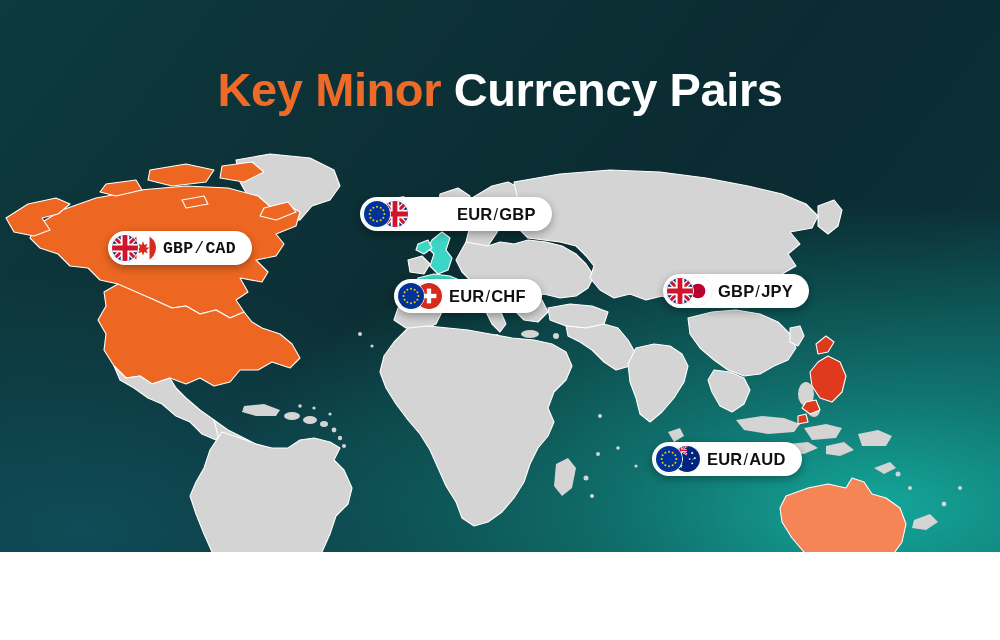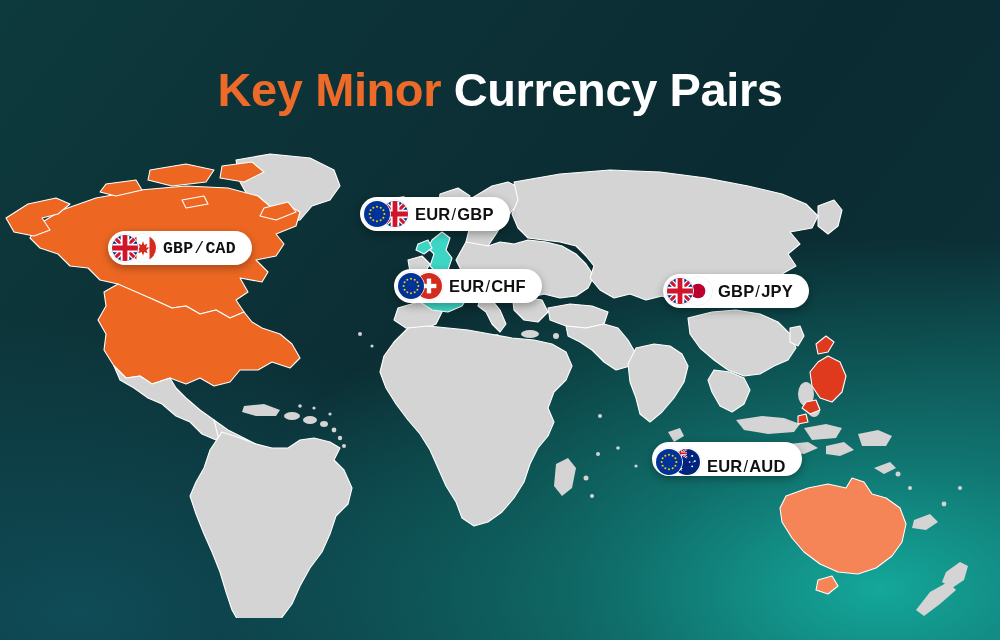--- a/index.html
+++ b/index.html
@@ -3,21 +3,21 @@
 <meta charset="utf-8">
 <style>
   * { box-sizing: border-box; margin: 0; padding: 0; }
   html, body {
     width: 1000px; height: 640px;
     overflow: hidden;
     font-family: "Liberation Sans", sans-serif;
   }
   #stage {
     position: relative;
-    width: 1000px; height: 640px;
+    width: 1000px; height: 552px;
     background:
       radial-gradient(ellipse 115% 95% at 88% 92%, #14a79a 0%, rgba(20,167,154,0.55) 22%, rgba(18,120,117,0.0) 58%),
       radial-gradient(ellipse 80% 75% at 8% 96%, #0f4c57 0%, rgba(15,76,87,0.0) 62%),
       linear-gradient(128deg, #0d3a3d 0%, #0c3136 32%, #0a2b31 58%, #0b2f35 78%, #0d3f47 100%);
     overflow: hidden;
   }
 
   
   #title {
     position: absolute;
@@ -280,21 +280,21 @@
           <rect x="45" width="15" height="60" fill="#D52B1E"></rect>
           <path d="M30,14 L33,23 L40,20 L37,29 L45,29 L38,35 L41,42 L33,39 L30,48 L27,39 L19,42 L22,35 L15,29 L23,29 L20,20 L27,23 Z" fill="#D52B1E"></path>
         </svg>
       </span>
     </span>
     <span class="label">
       <span>GBP</span><span class="sl">/</span><span>CAD</span>
     </span>
   </div>
 
-  <div class="pill" id="pill-1" style="left: 360px; top: 197px;">
+  <div class="pill" id="pill-1" style="left: 360px; top: 197px; gap: 42px;">
     <span class="flags">
       <span class="flag f1">
         <svg viewBox="0 0 60 60">
           <rect width="60" height="60" fill="#003399"></rect>
           <g fill="#FFCC00">
             <circle cx="30" cy="13" r="2.3"></circle>
               <circle cx="38.5" cy="15.3" r="2.3"></circle>
             <circle cx="44.7" cy="21.5" r="2.3"></circle>
               <circle cx="47" cy="30" r="2.3"></circle>
             <circle cx="44.7" cy="38.5" r="2.3"></circle>
@@ -316,21 +316,21 @@
           <path d="M30,0 V60 M0,30 H60" stroke="#fff" stroke-width="20"></path>
           <path d="M30,0 V60 M0,30 H60" stroke="#CF142B" stroke-width="11"></path>
         </svg>
       </span>
     </span>
     <span class="label">
       <span>EUR</span><span class="sl">/</span><span>GBP</span>
     </span>
   </div>
 
-  <div class="pill" id="pill-2" style="left: 394px; top: 269px;">
+  <div class="pill" id="pill-2" style="left: 394px; top: 279px;">
     <span class="flags">
       <span class="flag f1">
         <svg viewBox="0 0 60 60">
           <rect width="60" height="60" fill="#003399"></rect>
           <g fill="#FFCC00">
             <circle cx="30" cy="13" r="2.3"></circle>
               <circle cx="38.5" cy="15.3" r="2.3"></circle>
             <circle cx="44.7" cy="21.5" r="2.3"></circle>
               <circle cx="47" cy="30" r="2.3"></circle>
             <circle cx="44.7" cy="38.5" r="2.3"></circle>
@@ -373,21 +373,21 @@
           <rect width="60" height="60" fill="#fff"></rect>
           <circle cx="30" cy="30" r="17" fill="#BC002D"></circle>
         </svg>
       </span>
     </span>
     <span class="label">
       <span>GBP</span><span class="sl">/</span><span>JPY</span>
     </span>
   </div>
 
-  <div class="pill" id="pill-4" style="left: 652px; top: 442px; align-items: flex-end;">
+  <div class="pill" id="pill-4" style="left: 652px; top: 442px;">
     <span class="flags">
       <span class="flag f1">
         <svg viewBox="0 0 60 60">
           <rect width="60" height="60" fill="#003399"></rect>
           <g fill="#FFCC00">
             <circle cx="30" cy="13" r="2.3"></circle>
               <circle cx="38.5" cy="15.3" r="2.3"></circle>
             <circle cx="44.7" cy="21.5" r="2.3"></circle>
               <circle cx="47" cy="30" r="2.3"></circle>
             <circle cx="44.7" cy="38.5" r="2.3"></circle>

